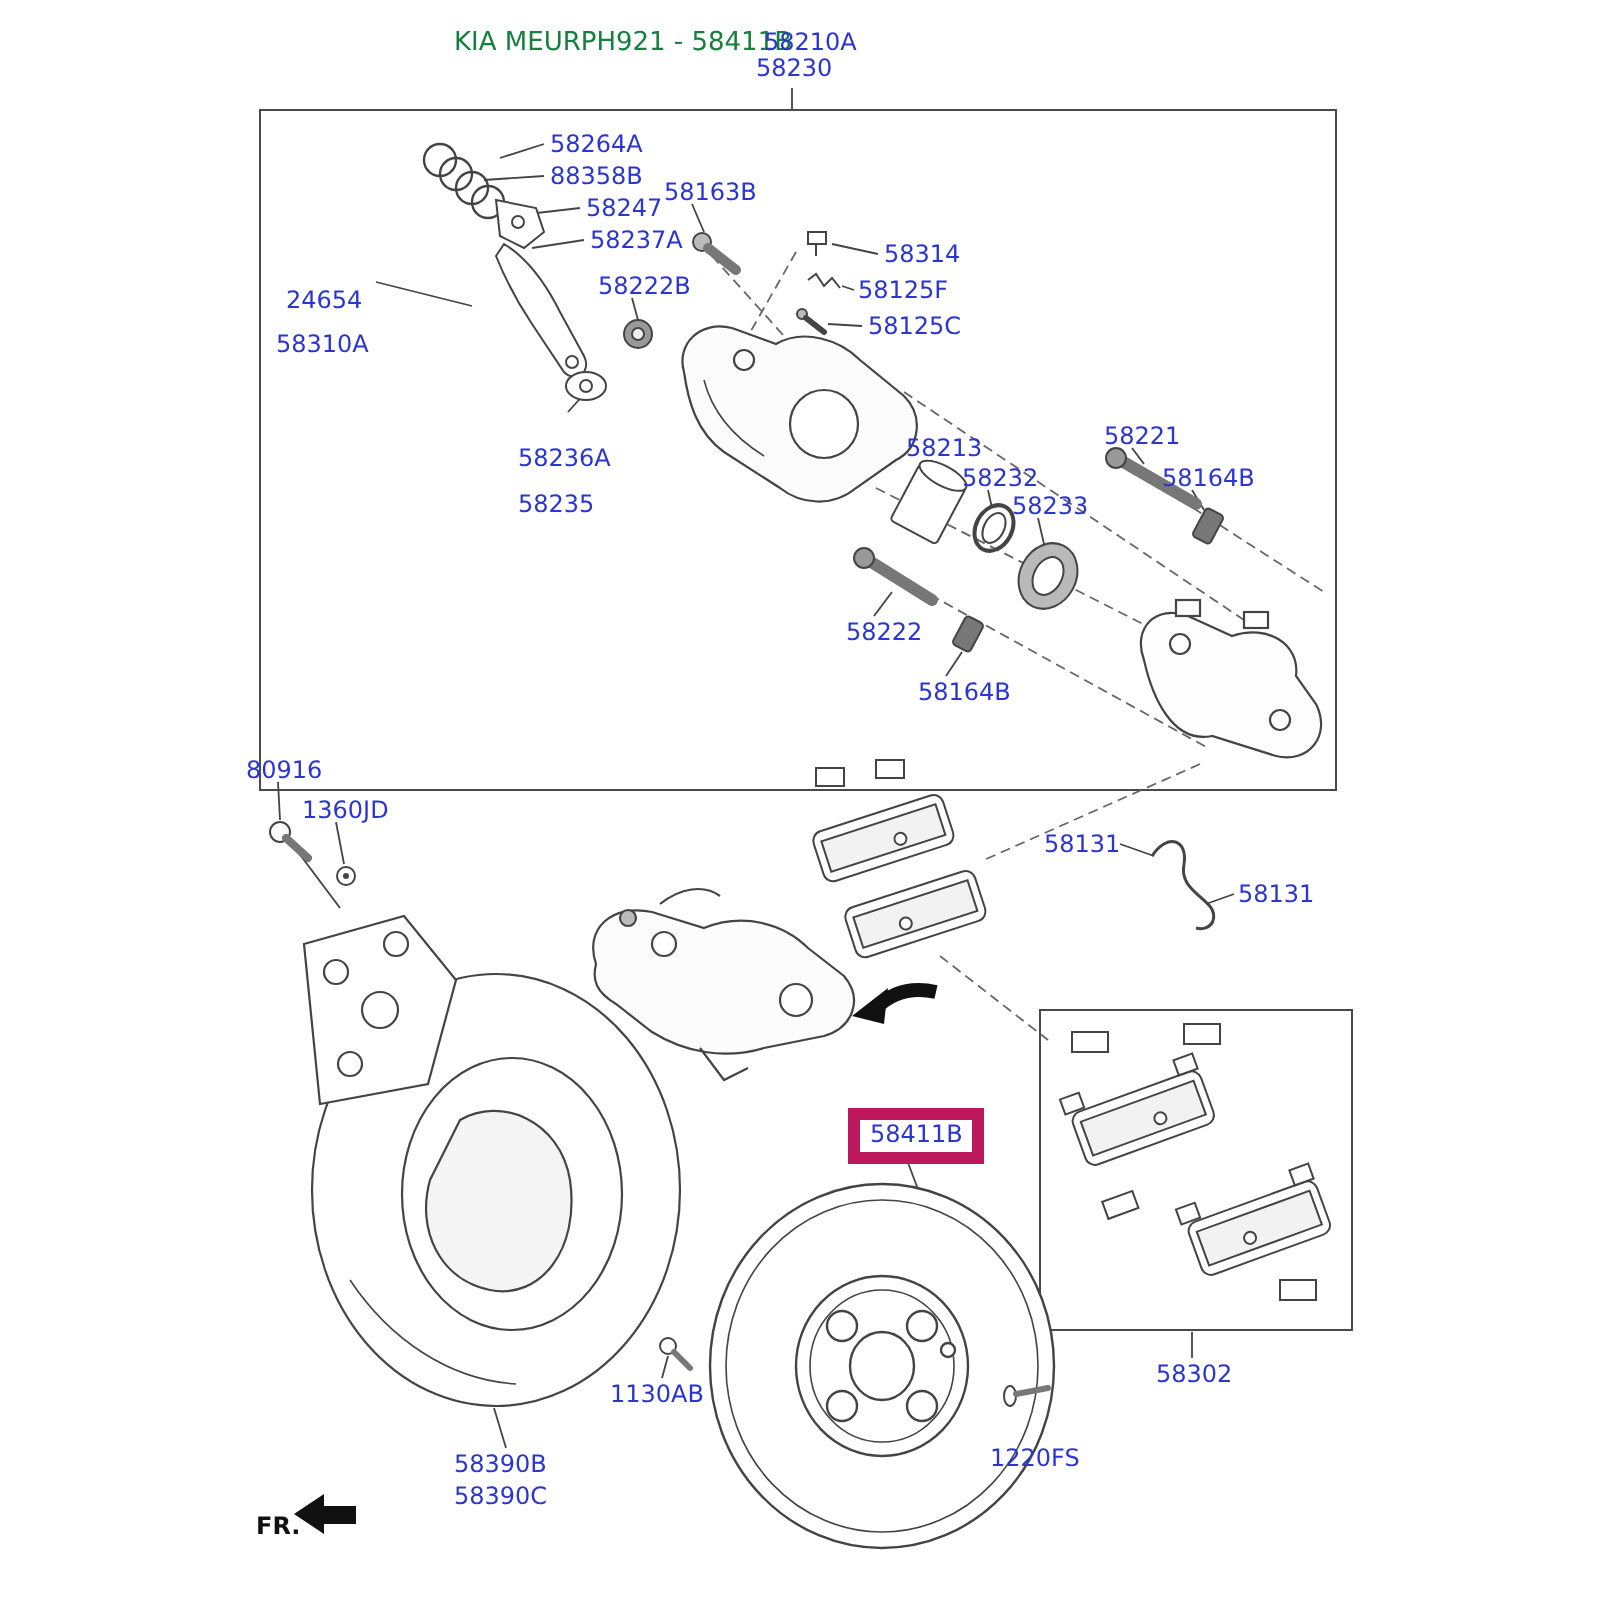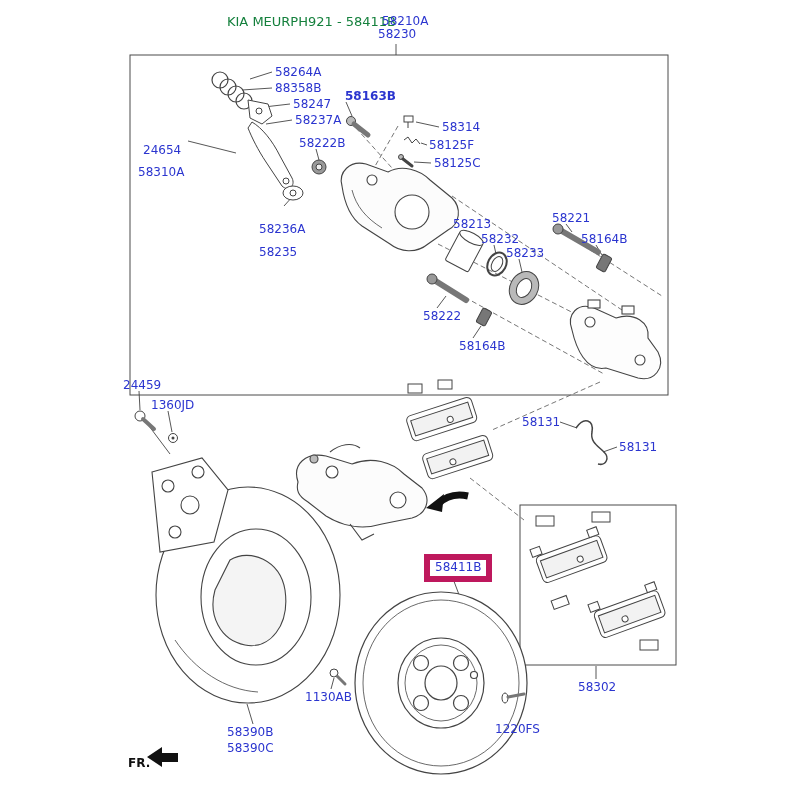--- a/index.html
+++ b/index.html
@@ -254,35 +254,35 @@
   <div class="lbl-black" style="left:227px;top:14px;">KIA MEURPH921 - 58411B</div>
   <div class="lbl" style="left:382px;top:14px;">58210A</div>
 
   <div class="lbl" style="left:378px;top:27px;">58230</div>
   <div class="lbl" style="left:138px;top:127px;margin-top:38px;">58310A</div>
   <div class="lbl" style="left:143px;top:143px;">24654</div>
   <div class="lbl" style="left:275px;top:65px;">58264A</div>
   <div class="lbl" style="left:275px;top:81px;">88358B</div>
   <div class="lbl" style="left:293px;top:97px;text-align:right;">58247</div>
   <div class="lbl" style="left:295px;top:113px;">58237A</div>
-  <div class="lbl" style="left:345px;top:89px;font-weight:bold;">58163B</div>
+  <div class="lbl" style="left:332px;top:89px;">58163B</div>
   <div class="lbl" style="left:299px;top:136px;">58222B</div>
   <div class="lbl" style="left:442px;top:120px;">58314</div>
   <div class="lbl" style="left:429px;top:138px;">58125F</div>
   <div class="lbl" style="left:434px;top:156px;">58125C</div>
   <div class="lbl" style="left:259px;top:206px;margin-top:39px;">58235</div>
   <div class="lbl" style="left:259px;top:222px;">58236A</div>
   <div class="lbl" style="left:453px;top:217px;">58213</div>
   <div class="lbl" style="left:481px;top:232px;">58232</div>
   <div class="lbl" style="left:506px;top:246px;">58233</div>
   <div class="lbl" style="left:552px;top:211px;">58221</div>
   <div class="lbl" style="left:581px;top:232px;">58164B</div>
   <div class="lbl" style="left:423px;top:309px;">58222</div>
   <div class="lbl" style="left:459px;top:339px;">58164B</div>
-  <div class="lbl" style="left:123px;top:378px;">24459</div>
+  <div class="lbl" style="left:123px;top:378px;">80916</div>
   <div class="lbl" style="left:151px;top:398px;">1360JD</div>
   <div class="lbl" style="left:522px;top:415px;">58131</div>
   <div class="lbl" style="left:619px;top:440px;">58131</div>
   <div class="lbl lbl-boxed" style="left:424px;top:554px;">58411B</div>
   <div class="lbl" style="left:578px;top:680px;">58302</div>
   <div class="lbl" style="left:305px;top:690px;">1130AB</div>
   <div class="lbl" style="left:495px;top:722px;">1220FS</div>
   <div class="lbl" style="left:227px;top:725px;">58390B</div>
   <div class="lbl" style="left:227px;top:741px;">58390C</div>
 

